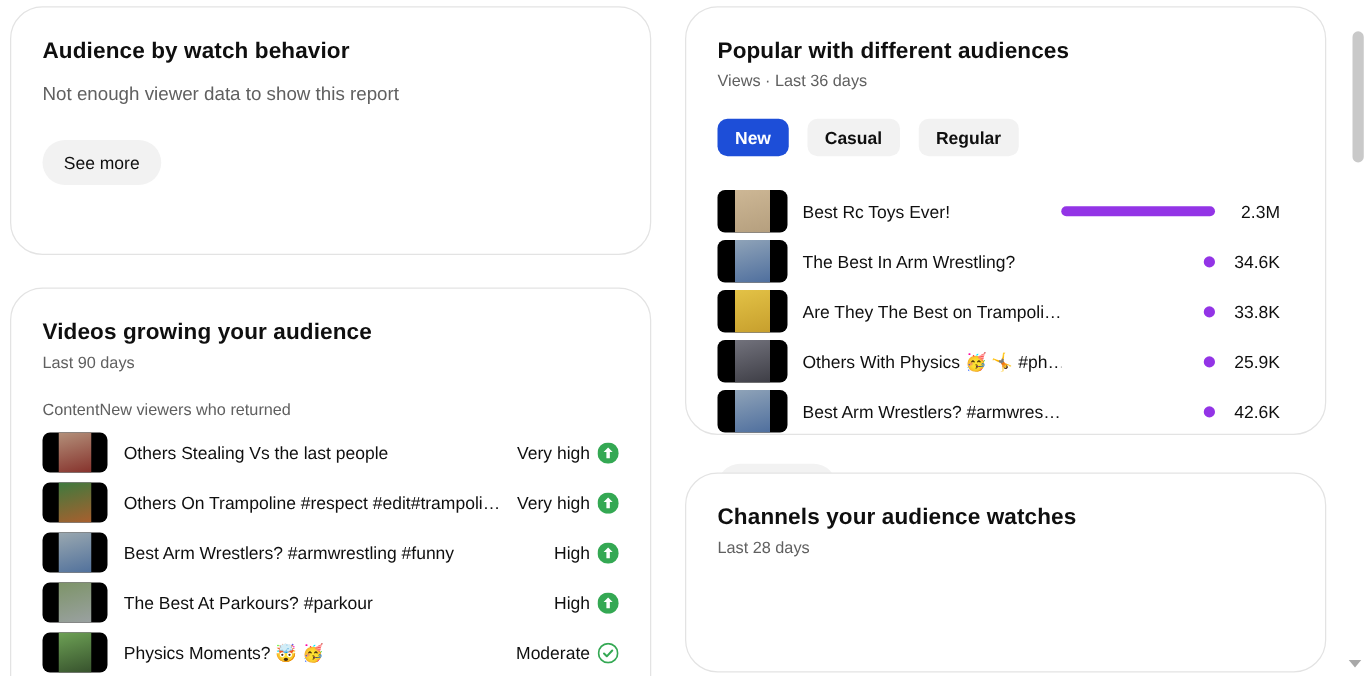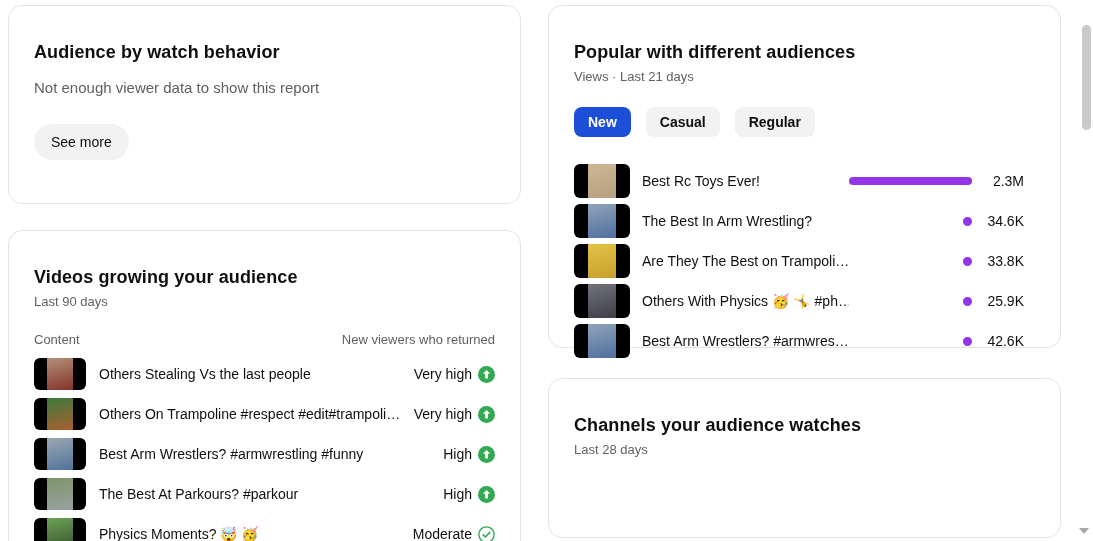--- a/index.html
+++ b/index.html
@@ -4,32 +4,32 @@
 <style>
   html,body{margin:0;padding:0;}
   body{
     width:1093px;height:541px;overflow:hidden;background:#ffffff;
     font-family:"Liberation Sans",sans-serif;color:#0f0f0f;position:relative;
   }
   .page{position:absolute;top:5px;left:8px;display:flex;gap:27px;}
   .col{width:513px;display:flex;flex-direction:column;}
   .card{
     box-sizing:border-box;width:513px;background:#fff;
-    border:1px solid #e3e3e3;border-radius:14px;padding:34px 25px;
+    border:1px solid #e3e3e3;border-radius:26px;padding:22px 25px;
   }
   .card-title{font-size:18px;font-weight:700;line-height:24px;margin:0;letter-spacing:.1px;}
   .card-sub{font-size:13px;color:#606060;margin-top:5px;line-height:16px;}
   .empty-msg{font-size:15px;color:#606060;margin-top:14px;line-height:20px;}
   .pill-btn{
     display:inline-block;margin-top:26px;padding:10px 17px;background:#f2f2f2;
     border:none;border-radius:18px;font-family:inherit;font-size:14px;font-weight:400;
     color:#0f0f0f;cursor:pointer;line-height:16px;
   }
   
-  .tbl-head{display:flex;justify-content:space-between;margin-top:22px;font-size:13px;color:#606060;line-height:16px;gap:45px;}
+  .tbl-head{display:flex;margin-top:22px;font-size:13px;color:#606060;line-height:16px;}
   .rows{margin-top:6px;}
   .vrow{display:flex;align-items:center;height:40px;}
   .thumb{position:relative;flex:0 0 auto;background:#000;border-radius:6px;overflow:hidden;}
   .thumb-l{width:52px;height:32px;}
   .thumb-r{width:56px;height:34px;}
   .thumb .strip{position:absolute;top:0;bottom:0;left:50%;transform:translateX(-50%);width:50%;}
   .vrow-title{font-size:14px;line-height:18px;margin-left:13px;flex:1 1 auto;white-space:nowrap;overflow:hidden;}
   .rating-wrap{display:flex;align-items:center;gap:6px;margin-left:auto;}
   .rating-label{font-size:14px;}
   .icon16{width:17px;height:17px;display:block;}
@@ -155,21 +155,21 @@
         </div>
 
       </div>
     </section>
   </div>
 
   <div class="col">
 
     <section class="card card-first-right">
       <h2 class="card-title">Popular with different audiences</h2>
-      <div class="card-sub">Views · Last 21 days</div>
+      <div class="card-sub">Views · Last 36 days</div>
 
       <div class="chip-row">
         <button class="chip chip--active">New</button>
         <button class="chip">Casual</button>
         <button class="chip">Regular</button>
       </div>
 
       <div class="rows mt24">
 
         <div class="vrow vrow-r">

